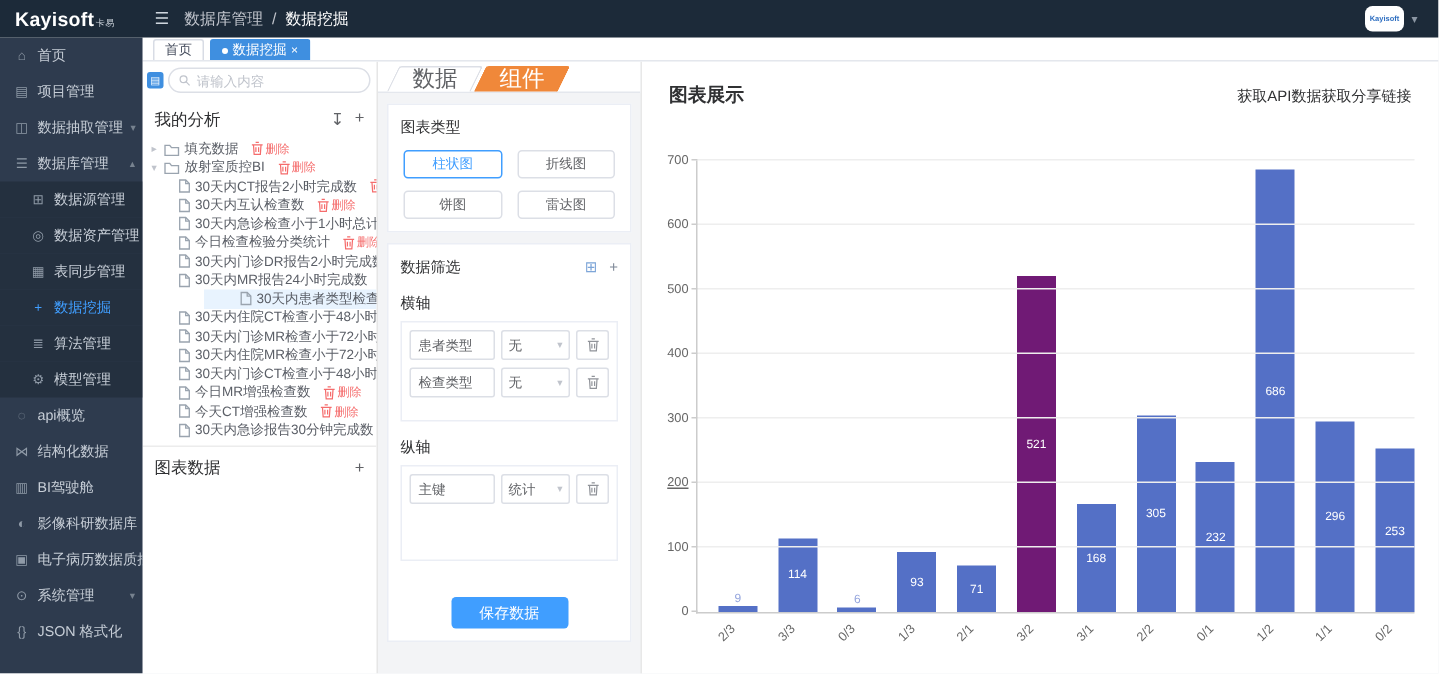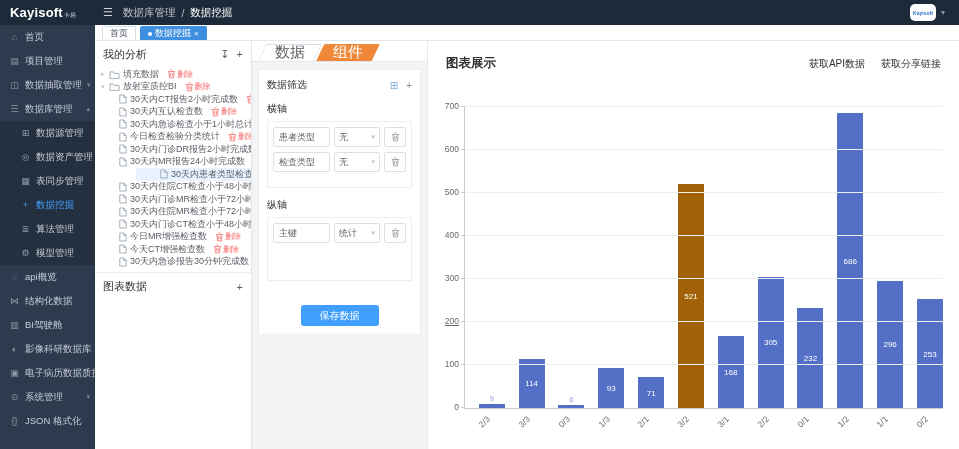--- a/index.html
+++ b/index.html
@@ -79,21 +79,21 @@
 .select-cell { width:46px; height:20px; border:1px solid #dcdfe6; border-radius:2px; font-size:9px; color:#606266; display:flex; align-items:center; padding:0 4px; justify-content:space-between; background:#fff; cursor:pointer; }
 .select-cell .sc-caret { color:#c0c4cc; font-size:7px; }
 .trash-btn { width:22px; height:20px; border:1px solid #dcdfe6; border-radius:2px; display:flex; align-items:center; justify-content:center; background:#fff; cursor:pointer; }
 .save-row { display:flex; justify-content:center; margin-top:24px; }
 .save-btn { width:78px; height:21px; background:#409eff; color:#fff; border:none; border-radius:3px; font-size:10px; cursor:pointer; font-family:inherit; }
 
 
 .chart-panel { position:absolute; left:428px; top:41px; right:0; bottom:0; background:#fff; }
 .chart-head { display:flex; align-items:center; padding:14px 18px 0 18px; }
 .chart-title { font-size:12.5px; font-weight:bold; color:#303133; }
-.chart-actions { margin-left:auto; display:flex; gap:16px; }
+.chart-actions { margin-left:auto; display:flex; }
 .chart-actions a { font-size:10px; color:#303133; text-decoration:none; cursor:pointer; }
 .plot { position:absolute; left:36px; top:66px; right:16px; bottom:40px; border-left:1px solid #ccc; border-bottom:1px solid #ccc; }
 .gridline { position:absolute; left:0; right:0; height:1px; background:#eee; }
 .ytick { position:absolute; left:-4px; width:4px; height:1px; background:#ccc; }
 .ylabel { position:absolute; right:100%; margin-right:6px; transform:translateY(4px); font-size:8.5px; color:#666; }
 .bars { position:absolute; inset:0; display:flex; align-items:flex-end; }
 .bar-slot { flex:1; position:relative; height:100%; display:flex; align-items:flex-end; justify-content:flex-end; }
 .bar { width:26px; background:#5470c6; position:relative; }
 .bar-val { position:absolute; left:50%; top:50%; transform:translate(-50%,-50%); font-size:8px; color:#fff; white-space:nowrap; }
 .bar-val.outside { top:auto; bottom:100%; transform:translateX(-50%); color:#93a4dd; margin-bottom:1px; }
@@ -197,20 +197,30 @@
       <span>首页</span>
     </div>
     <div class="tab active">
       <span class="dot"></span>
       <span>数据挖掘</span>
       <span class="close">×</span>
     </div>
   </div>
 
 <div class="tree-panel">
+  <div class="search-row">
+    <span class="panel-toggle">▤</span>
+    <div class="search-box">
+      <svg width="9" height="9" viewBox="0 0 12 12">
+          <circle cx="5" cy="5" r="3.4" fill="none" stroke="#c0c4cc" stroke-width="1.2"></circle>
+          <path d="M7.6 7.6L11 11" stroke="#c0c4cc" stroke-width="1.2"></path>
+        </svg>
+      <input type="text" placeholder="请输入内容" style="">
+    </div>
+  </div>
   <div class="panel-title-row">
     <span class="panel-title">我的分析</span>
     <span class="panel-title-icons">
       <span>↧</span>
       <span>+</span>
     </span>
   </div>
   <div class="tree" id="analysis-tree">
       <div class="tree-row">
         <span class="tcaret">▸</span>
@@ -425,20 +435,29 @@
   <div class="mid-tabs" id="midtabs">
       <div class="mtab">
         <span class="shape"></span>
         <span class="mlabel">数据</span>
       </div>
       <div class="mtab orange">
         <span class="shape"></span>
         <span class="mlabel">组件</span>
       </div>
     </div>
+  <div class="card">
+    <div class="card-title">图表类型</div>
+    <div class="ct-grid" id="ct-grid">
+        <button class="ct-btn selected">柱状图</button>
+        <button class="ct-btn">折线图</button>
+        <button class="ct-btn">饼图</button>
+        <button class="ct-btn">雷达图</button>
+      </div>
+  </div>
   <div class="card">
     <div class="filter-row">
       <span class="filter-title">数据筛选</span>
       <span class="filter-icons">
         <span style="color:#7ea6d8;">⊞</span>
         <span>+</span>
       </span>
     </div>
     <div class="axis-label">横轴</div>
     <div class="axis-box xbox" id="xaxis-rows">
@@ -522,21 +541,21 @@
           </div>
           <span class="xlabel-wrap"><span class="xlabel">1/3</span></span>
         </div>
         <div class="bar-slot">
           <div class="bar" style="height: 10.1429%; background: rgb(84, 112, 198);">
             <span class="bar-val">71</span>
           </div>
           <span class="xlabel-wrap"><span class="xlabel">2/1</span></span>
         </div>
         <div class="bar-slot">
-          <div class="bar" style="height: 74.4286%; background: #a16207;">
+          <div class="bar" style="height: 74.4286%; background: #701a75;">
             <span class="bar-val">521</span>
           </div>
           <span class="xlabel-wrap"><span class="xlabel">3/2</span></span>
         </div>
         <div class="bar-slot">
           <div class="bar" style="height: 24%; background: rgb(84, 112, 198);">
             <span class="bar-val">168</span>
           </div>
           <span class="xlabel-wrap"><span class="xlabel">3/1</span></span>
         </div>

